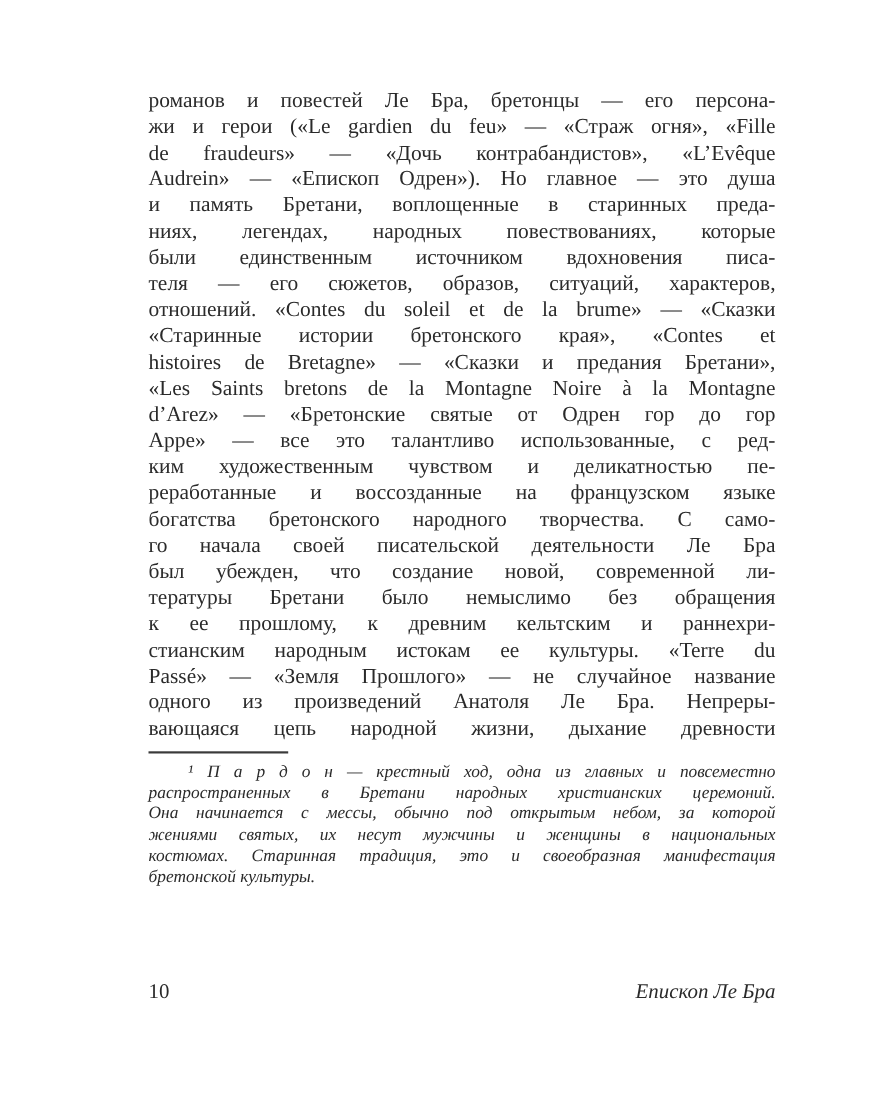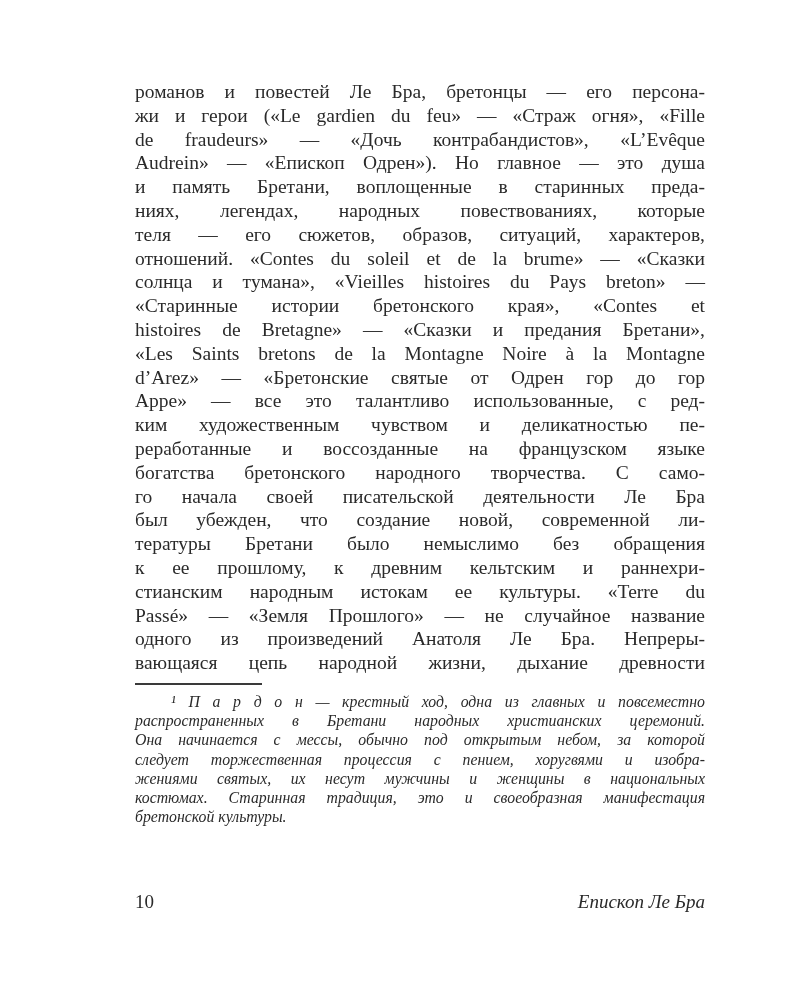--- a/index.html
+++ b/index.html
@@ -75,23 +75,23 @@
 
 <div class="page">
   <div class="column">
     <div class="body-text">
         <div class="line">романов и повестей Ле Бра, бретонцы — его персона-</div>
         <div class="line">жи и герои («Le gardien du feu» — «Страж огня», «Fille</div>
         <div class="line">de fraudeurs» — «Дочь контрабандистов», «L’Evêque</div>
         <div class="line">Audrein» — «Епископ Одрен»). Но главное — это душа</div>
         <div class="line">и память Бретани, воплощенные в старинных преда-</div>
         <div class="line">ниях, легендах, народных повествованиях, которые</div>
+        <div class="line">были единственным источником вдохновения писа-</div>
         <div class="line">теля — его сюжетов, образов, ситуаций, характеров,</div>
         <div class="line">отношений. «Contes du soleil et de la brume» — «Сказки</div>
-        <div class="line">солнца и тумана», «Vieilles histoires du Pays breton» —</div>
         <div class="line">«Старинные истории бретонского края», «Contes et</div>
         <div class="line">histoires de Bretagne» — «Сказки и предания Бретани»,</div>
         <div class="line">«Les Saints bretons de la Montagne Noire à la Montagne</div>
         <div class="line">d’Arez» — «Бретонские святые от Одрен гор до гор</div>
         <div class="line">Арре» — все это талантливо использованные, с ред-</div>
         <div class="line">ким художественным чувством и деликатностью пе-</div>
         <div class="line">реработанные и воссозданные на французском языке</div>
         <div class="line">богатства бретонского народного творчества. С само-</div>
         <div class="line">го начала своей писательской деятельности Ле Бра</div>
         <div class="line">был убежден, что создание новой, современной ли-</div>
@@ -100,21 +100,20 @@
         <div class="line">стианским народным истокам ее культуры. «Terre du</div>
         <div class="line">Passé» — «Земля Прошлого» — не случайное название</div>
         <div class="line">одного из произведений Анатоля Ле Бра. Непреры-</div>
         <div class="line">вающаяся цепь народной жизни, дыхание древности</div>
       </div>
     <div class="footnote-rule"></div>
     <div class="footnote">
         <div class="line">¹ П а р д о н — крестный ход, одна из главных и повсеместно</div>
         <div class="line">распространенных в Бретани народных христианских церемоний.</div>
         <div class="line">Она начинается с мессы, обычно под открытым небом, за которой</div>
-        <div class="line">следует торжественная процессия с пением, хоругвями и изобра-</div>
         <div class="line">жениями святых, их несут мужчины и женщины в национальных</div>
         <div class="line">костюмах. Старинная традиция, это и своеобразная манифестация</div>
         <div class="line">бретонской культуры.</div>
       </div>
   </div>
   <div class="footer">
     <span class="page-number">10</span>
     <span class="running-title">Епископ Ле Бра</span>
   </div>
 </div>

